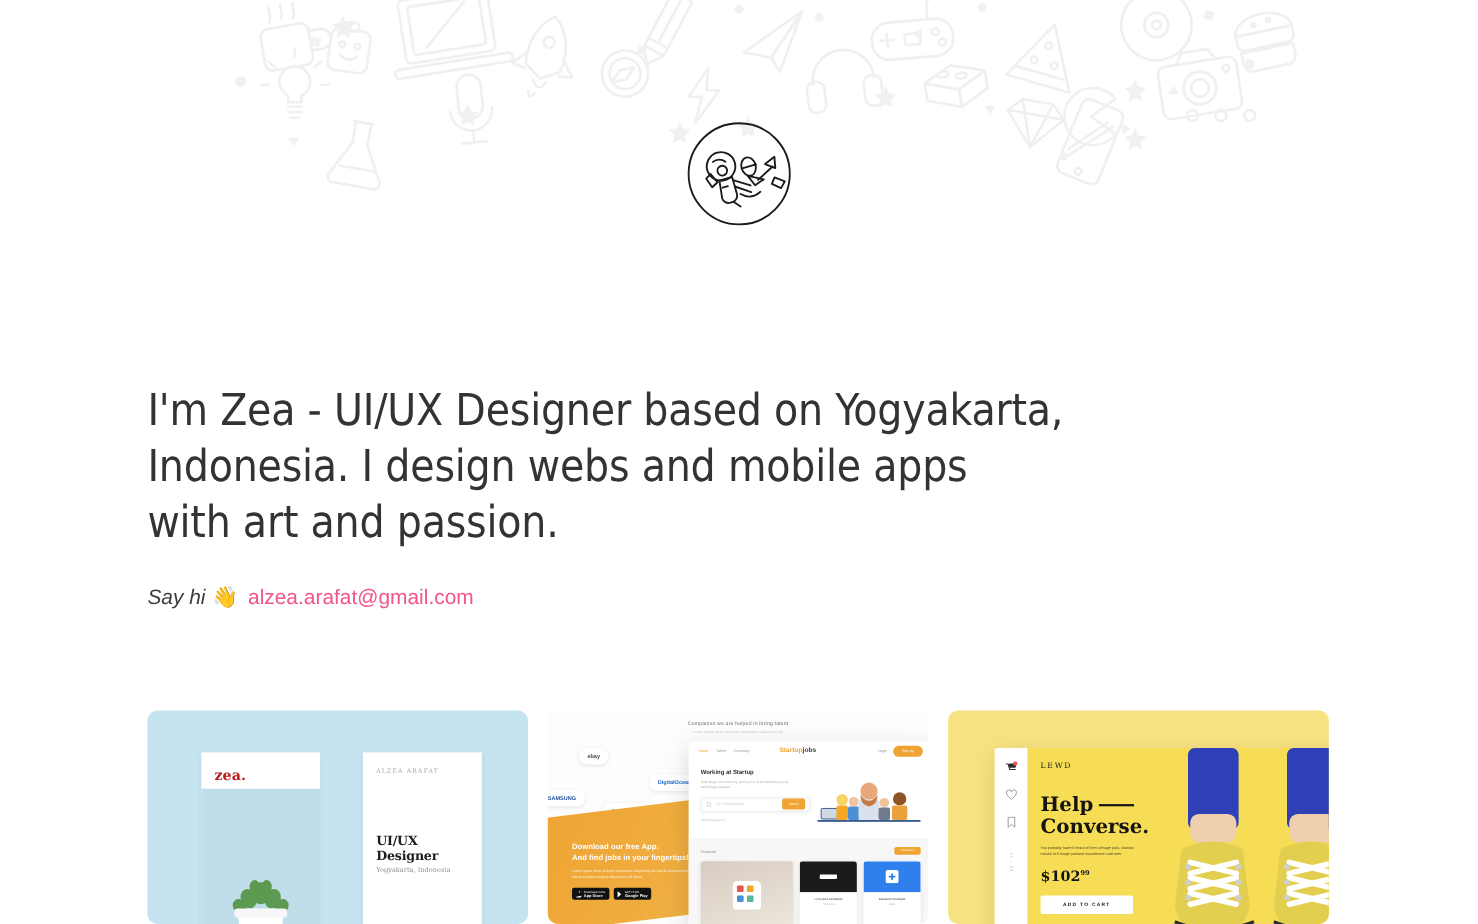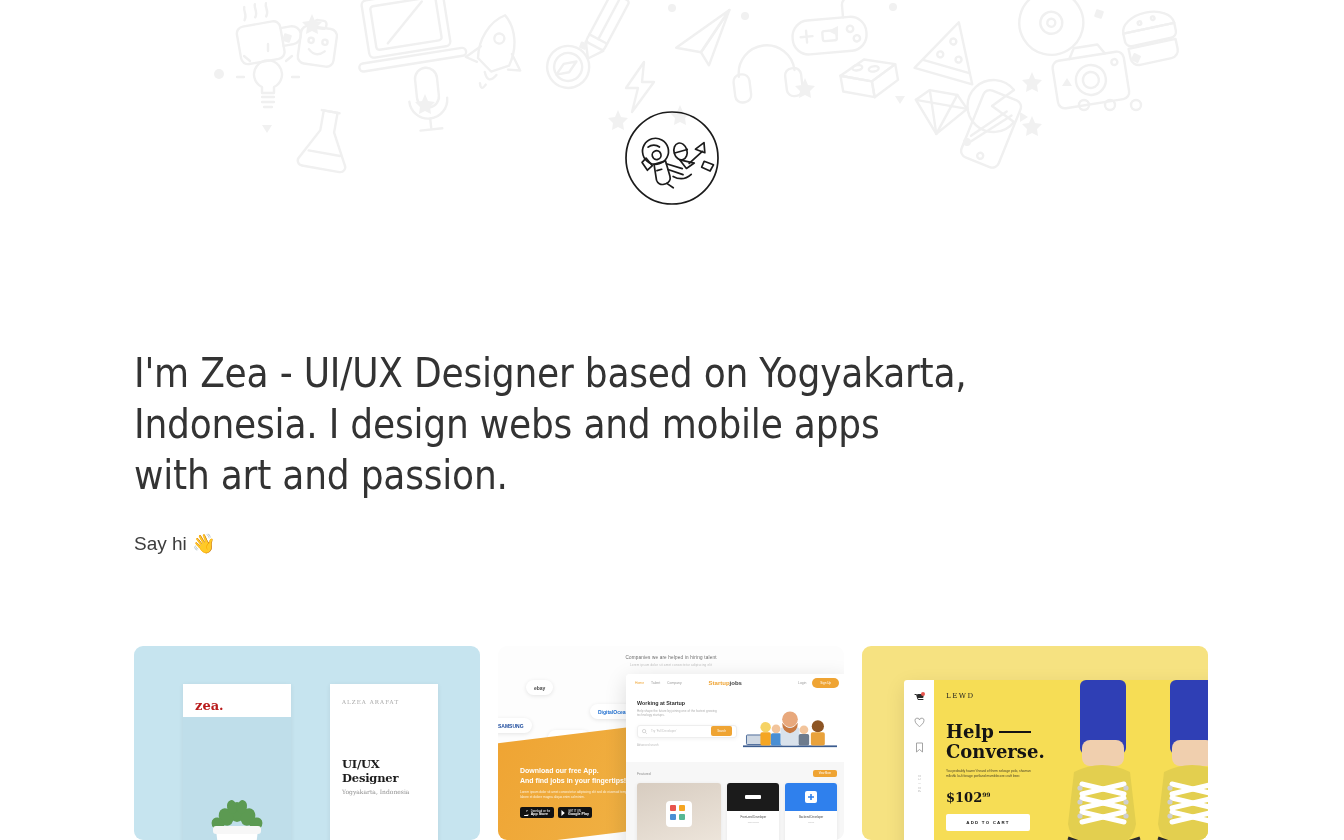--- a/index.html
+++ b/index.html
@@ -41,21 +41,21 @@
     white-space: pre-line;
   }
   .sayhi {
     margin-top: 30px;
     font-size: 19px;
     line-height: 26px;
     color: #3d3d3d;
     font-weight: 400;
     display: flex; align-items: center; gap: 0px;
   }
-  .sayhi .label { margin-right: 6px; }
+  .sayhi .label { margin-right: 6px; font-style: italic; }
   .wave-emoji { font-size: 19px; margin-right: 9px; }
   .email-link {
     color: #f2548d;
     text-decoration: none;
     font-size: 19px;
     cursor: pointer;
   }
 
   
   .cards {
@@ -422,20 +422,21 @@
       </g>
     </svg>
   </div>
 
   <div class="intro">
     <h1 class="headline">I'm Zea - UI/UX Designer based on Yogyakarta, Indonesia. I design webs and mobile apps
 with art and passion.</h1>
     <div class="sayhi">
       <span class="label">Say hi</span>
       <span class="wave-emoji">👋</span>
+      <a class="email-link" href="#">alzea.arafat@gmail.com</a>
     </div>
   </div>
 
   <div class="cards">
 
     <div class="card card-brand">
       <div class="mock-sheet sheet-a">
         <div class="zea">zea.</div>
         <div class="photo-area">
           <svg class="plant-pot" width="70" height="80" viewBox="0 0 70 80">

